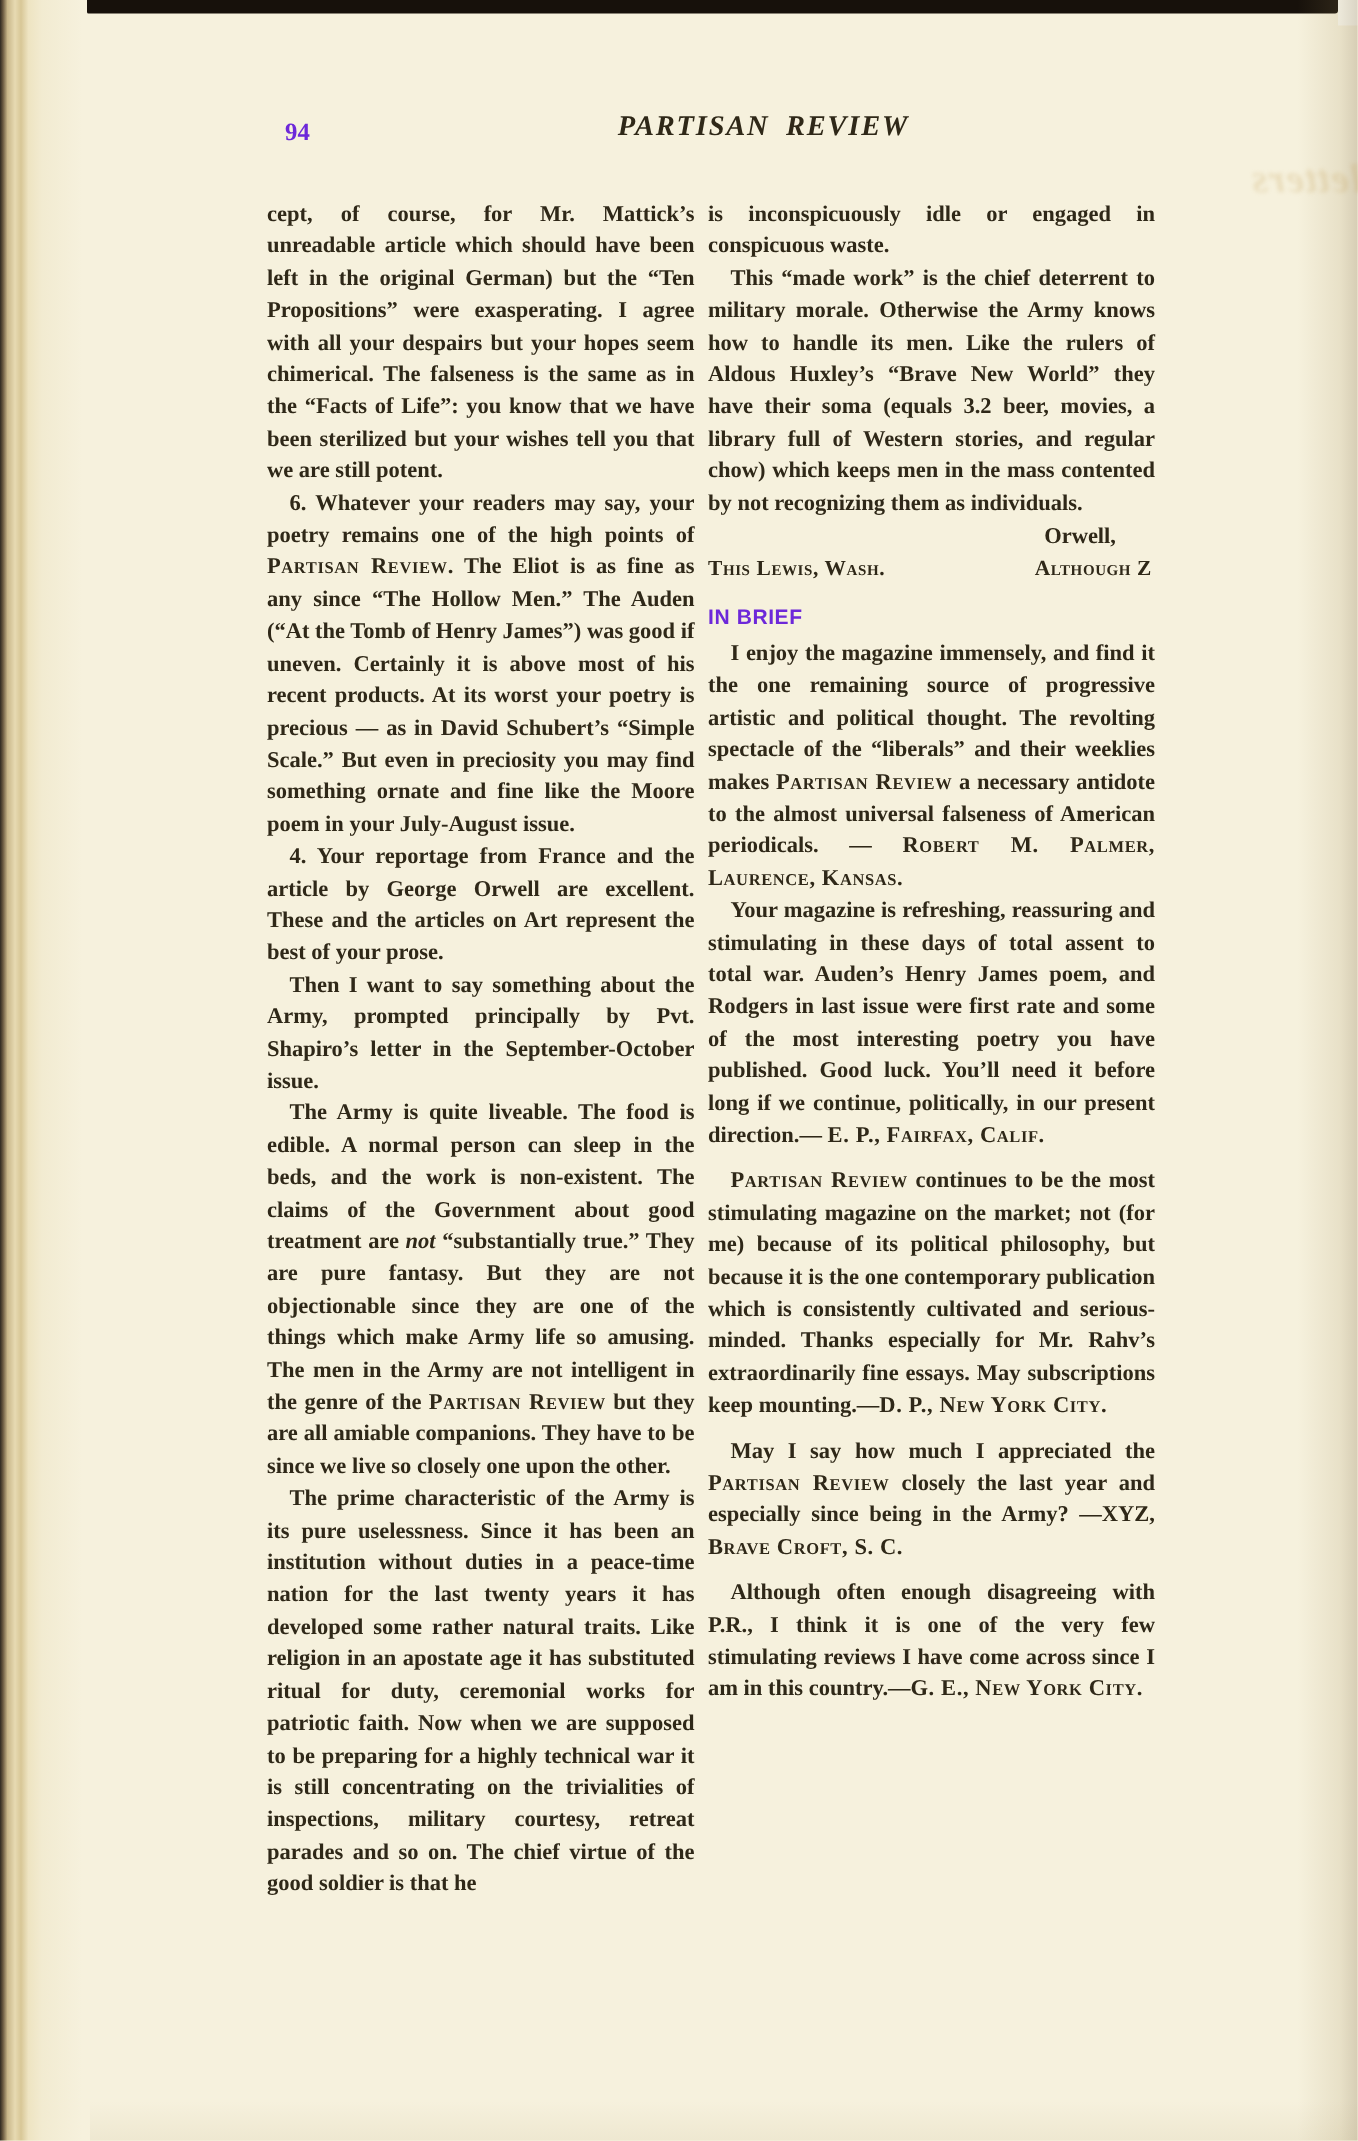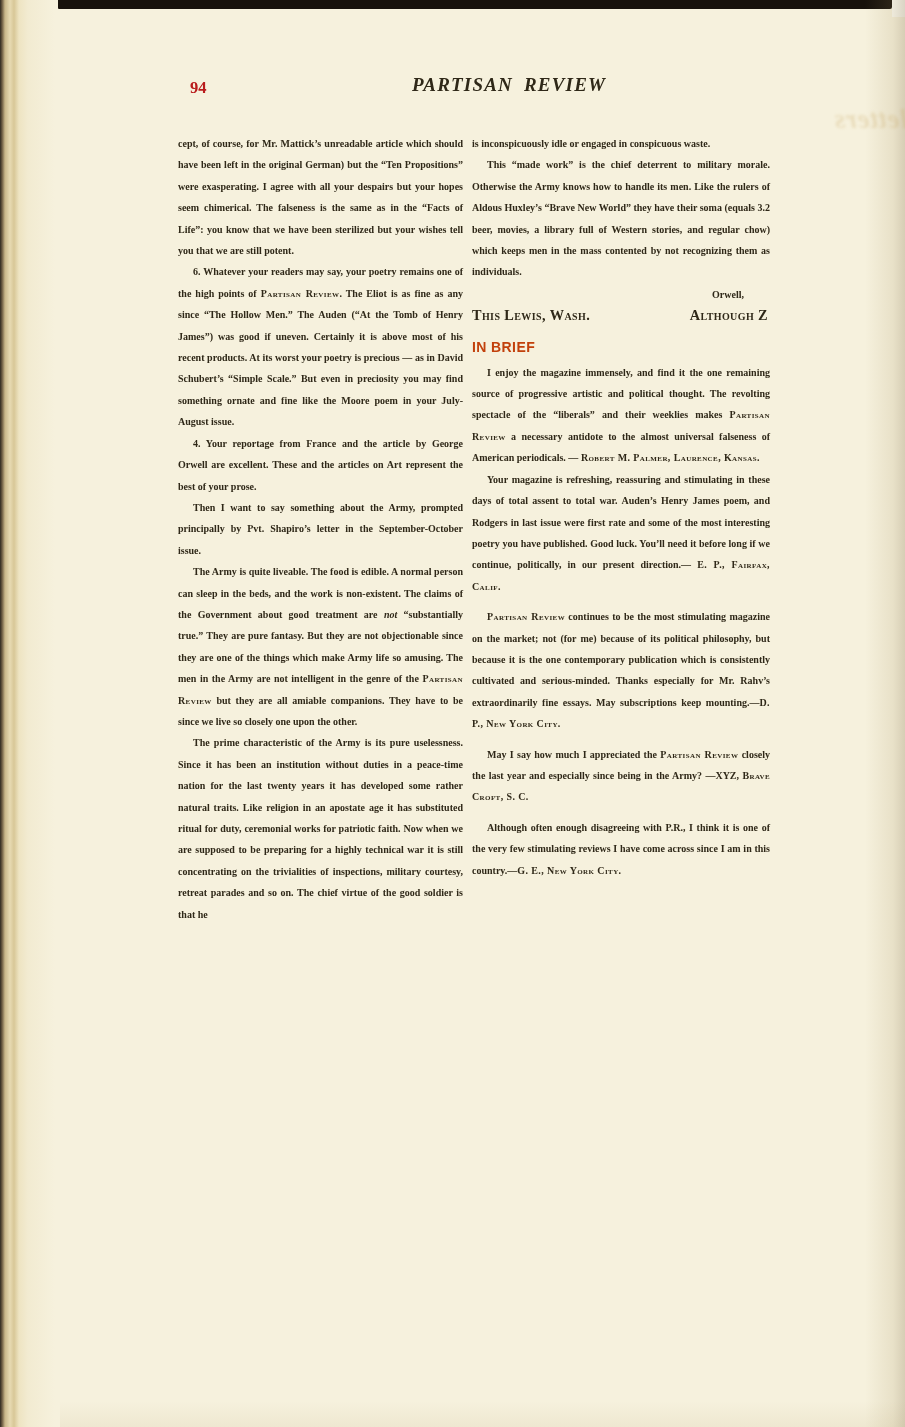--- a/index.html
+++ b/index.html
@@ -13,45 +13,45 @@
   .top-edge{position:absolute;left:58px;right:13px;top:0;height:9px;
     background:#17110b;border-radius:0 0 2px 1px;}
   .top-corner{position:absolute;right:0;top:0;width:13px;height:17px;background:#fbfaf2;}
   
   .right-shade{position:absolute;top:0;bottom:0;right:0;width:40px;
     background:linear-gradient(90deg,rgba(160,140,90,0) 0%,rgba(160,140,90,.16) 70%,rgba(120,100,60,.25) 100%);}
   .bottom-shade{position:absolute;left:60px;right:0;bottom:0;height:26px;
     background:linear-gradient(180deg,rgba(170,150,100,0),rgba(170,150,100,.10));}
 
   .header{position:absolute;left:178px;top:74px;width:590px;height:34px;}
-  .page-number{position:absolute;left:12px;top:4px;font-size:16.5px;font-weight:700;color:#b91c1c;}
+  .page-number{position:absolute;left:12px;top:4px;font-size:16.5px;font-weight:700;color:#6d28d9;}
   .page-title{position:absolute;left:calc(50% + 36px);top:0;transform:translateX(-50%);
     font-size:19px;font-weight:700;font-style:italic;color:#2f2818;
     letter-spacing:1.2px;word-spacing:5px;white-space:nowrap;}
 
   
   .ghost{position:absolute;left:738px;top:104px;width:170px;
     transform:scaleX(-1);opacity:.28;color:#c9a865;filter:blur(1.4px);
     font-size:27px;font-weight:700;font-style:italic;letter-spacing:1px;}
 
   .columns{position:absolute;left:178px;top:133px;width:592px;display:flex;gap:9px;}
   .col{color:#2f2818;}
   .col-left{width:285px;}
   .col-right{width:298px;}
-  .para{margin:0;text-align:justify;font-size:10px;line-height:21.4px;font-weight:700;
+  .para{margin:0;text-align:justify;font-size:15px;line-height:21.4px;font-weight:700;
     text-justify:inter-word;font-family:Liberation Serif, serif;}
   .para.indent{text-indent:15px;}
   .para.yours{text-align:right;padding-right:26px;margin-top:1px;}
   .gap{margin-top:9px;}
   .sigline{display:flex;justify-content:space-between;font-size:14.3px;line-height:21.4px;
     font-weight:700;padding-right:2px;}
   .sc{font-variant:small-caps;letter-spacing:.4px;}
   .i{font-style:italic;}
   .in-brief{font-family:"Liberation Sans",sans-serif;font-size:14px;font-weight:700;
-    letter-spacing:.4px;margin:12px 0 7px 0;color:#c2410c;}
+    letter-spacing:.4px;margin:12px 0 7px 0;color:#6d28d9;}
 </style>
 </head>
 <body>
 
 <div class="page">
   <div class="edge-strip"></div>
   <div class="top-edge"></div>
   <div class="top-corner"></div>
   <div class="right-shade"></div>
   <div class="bottom-shade"></div>

